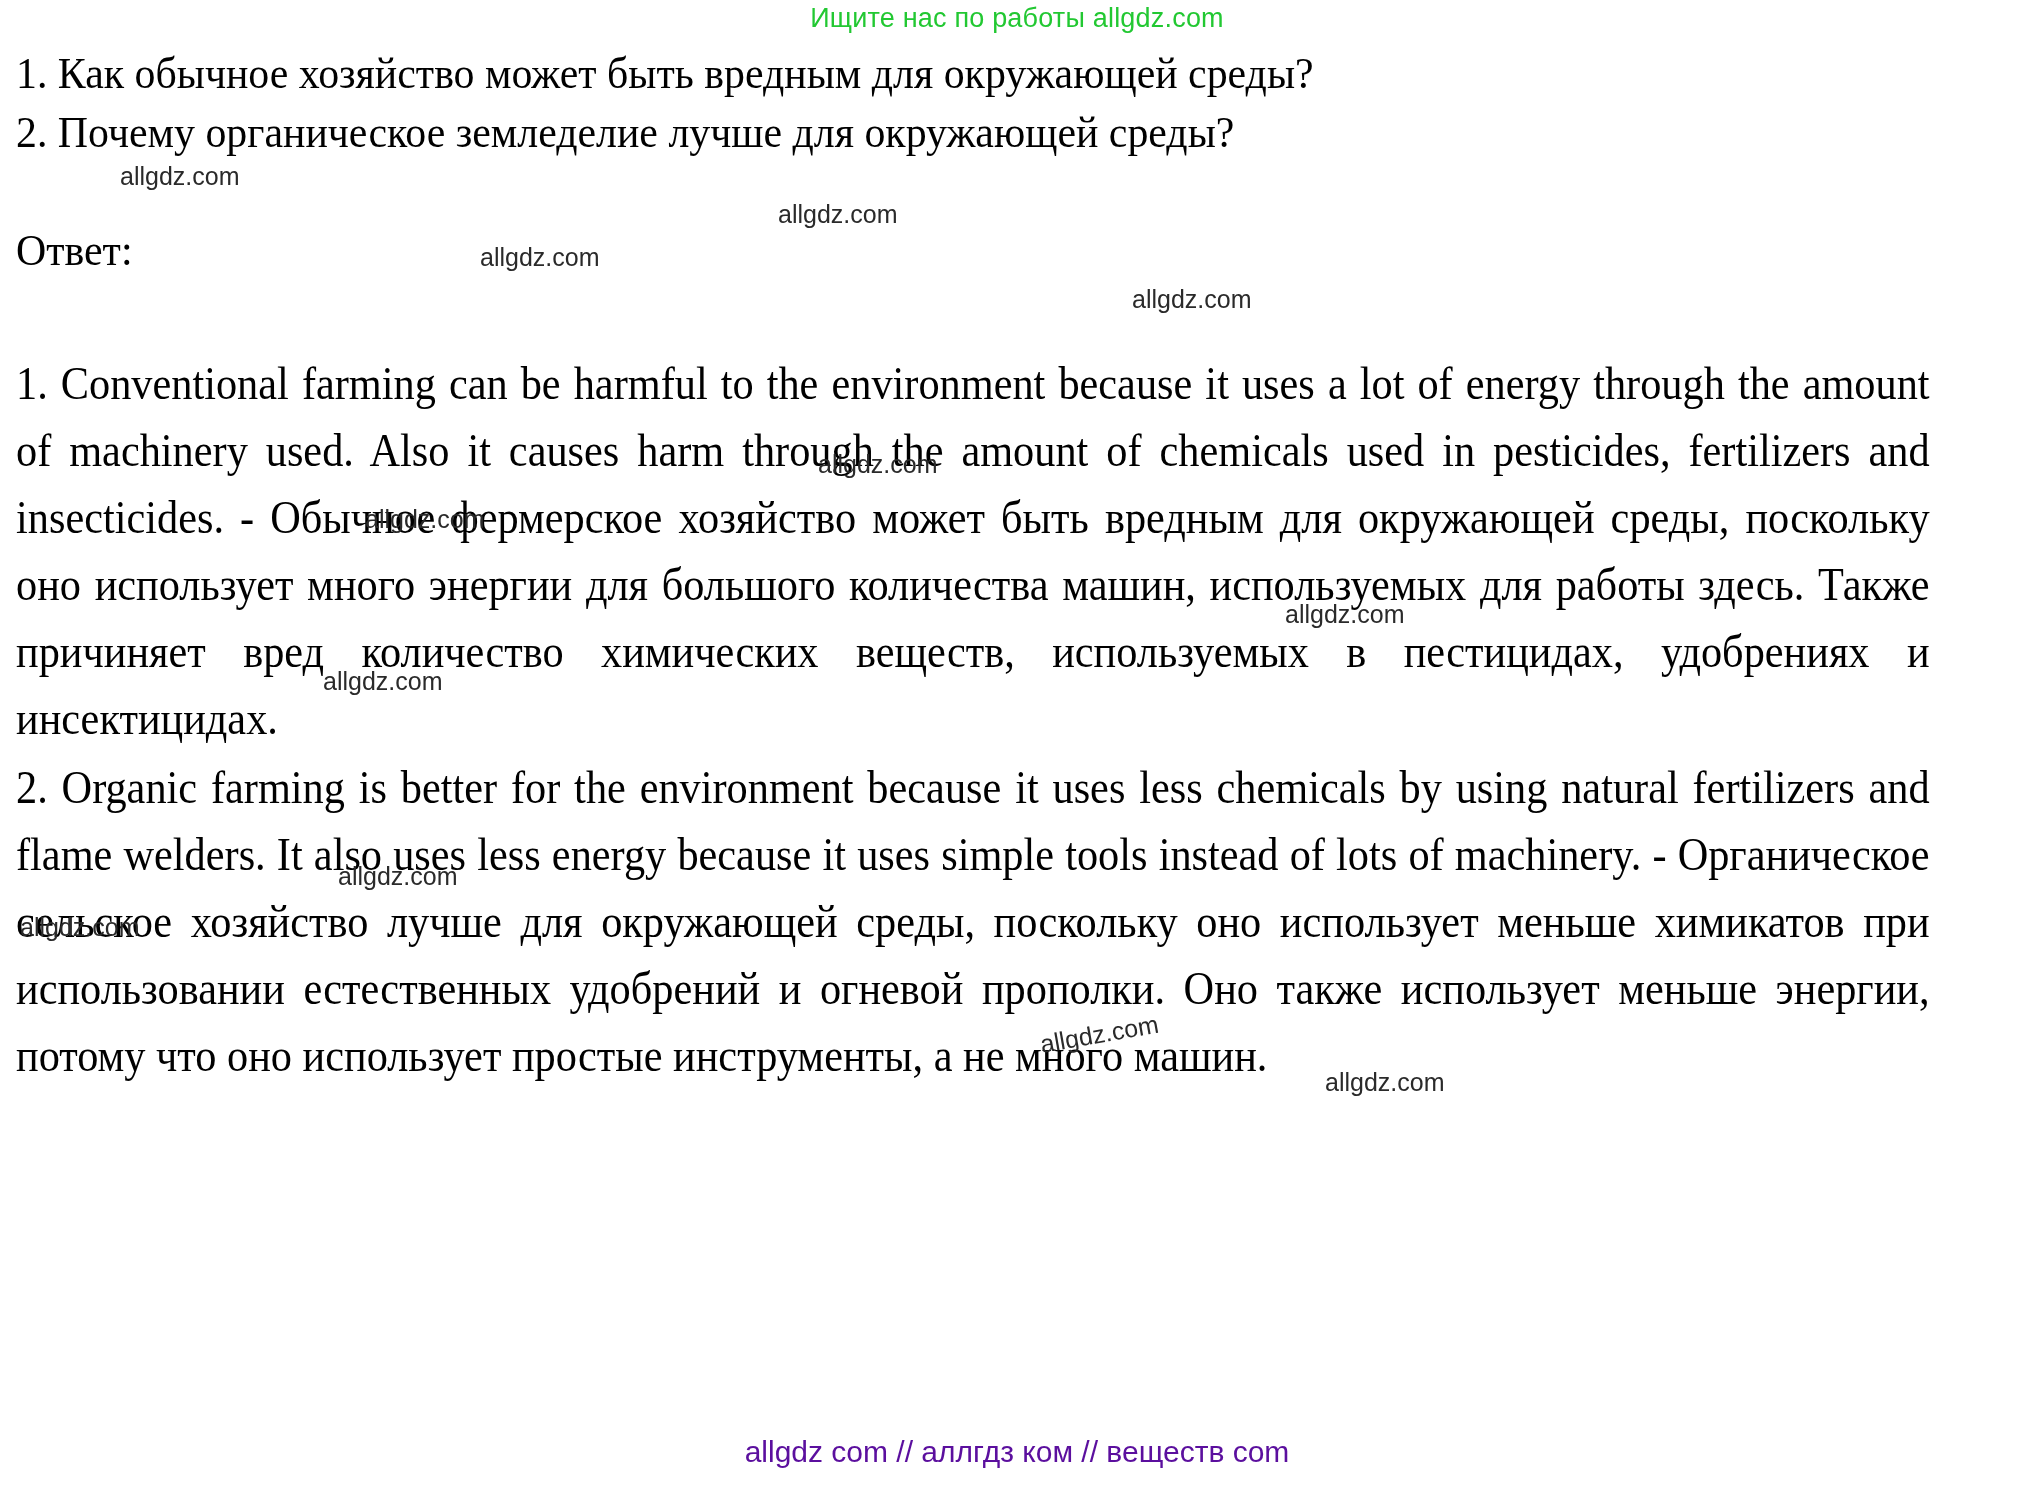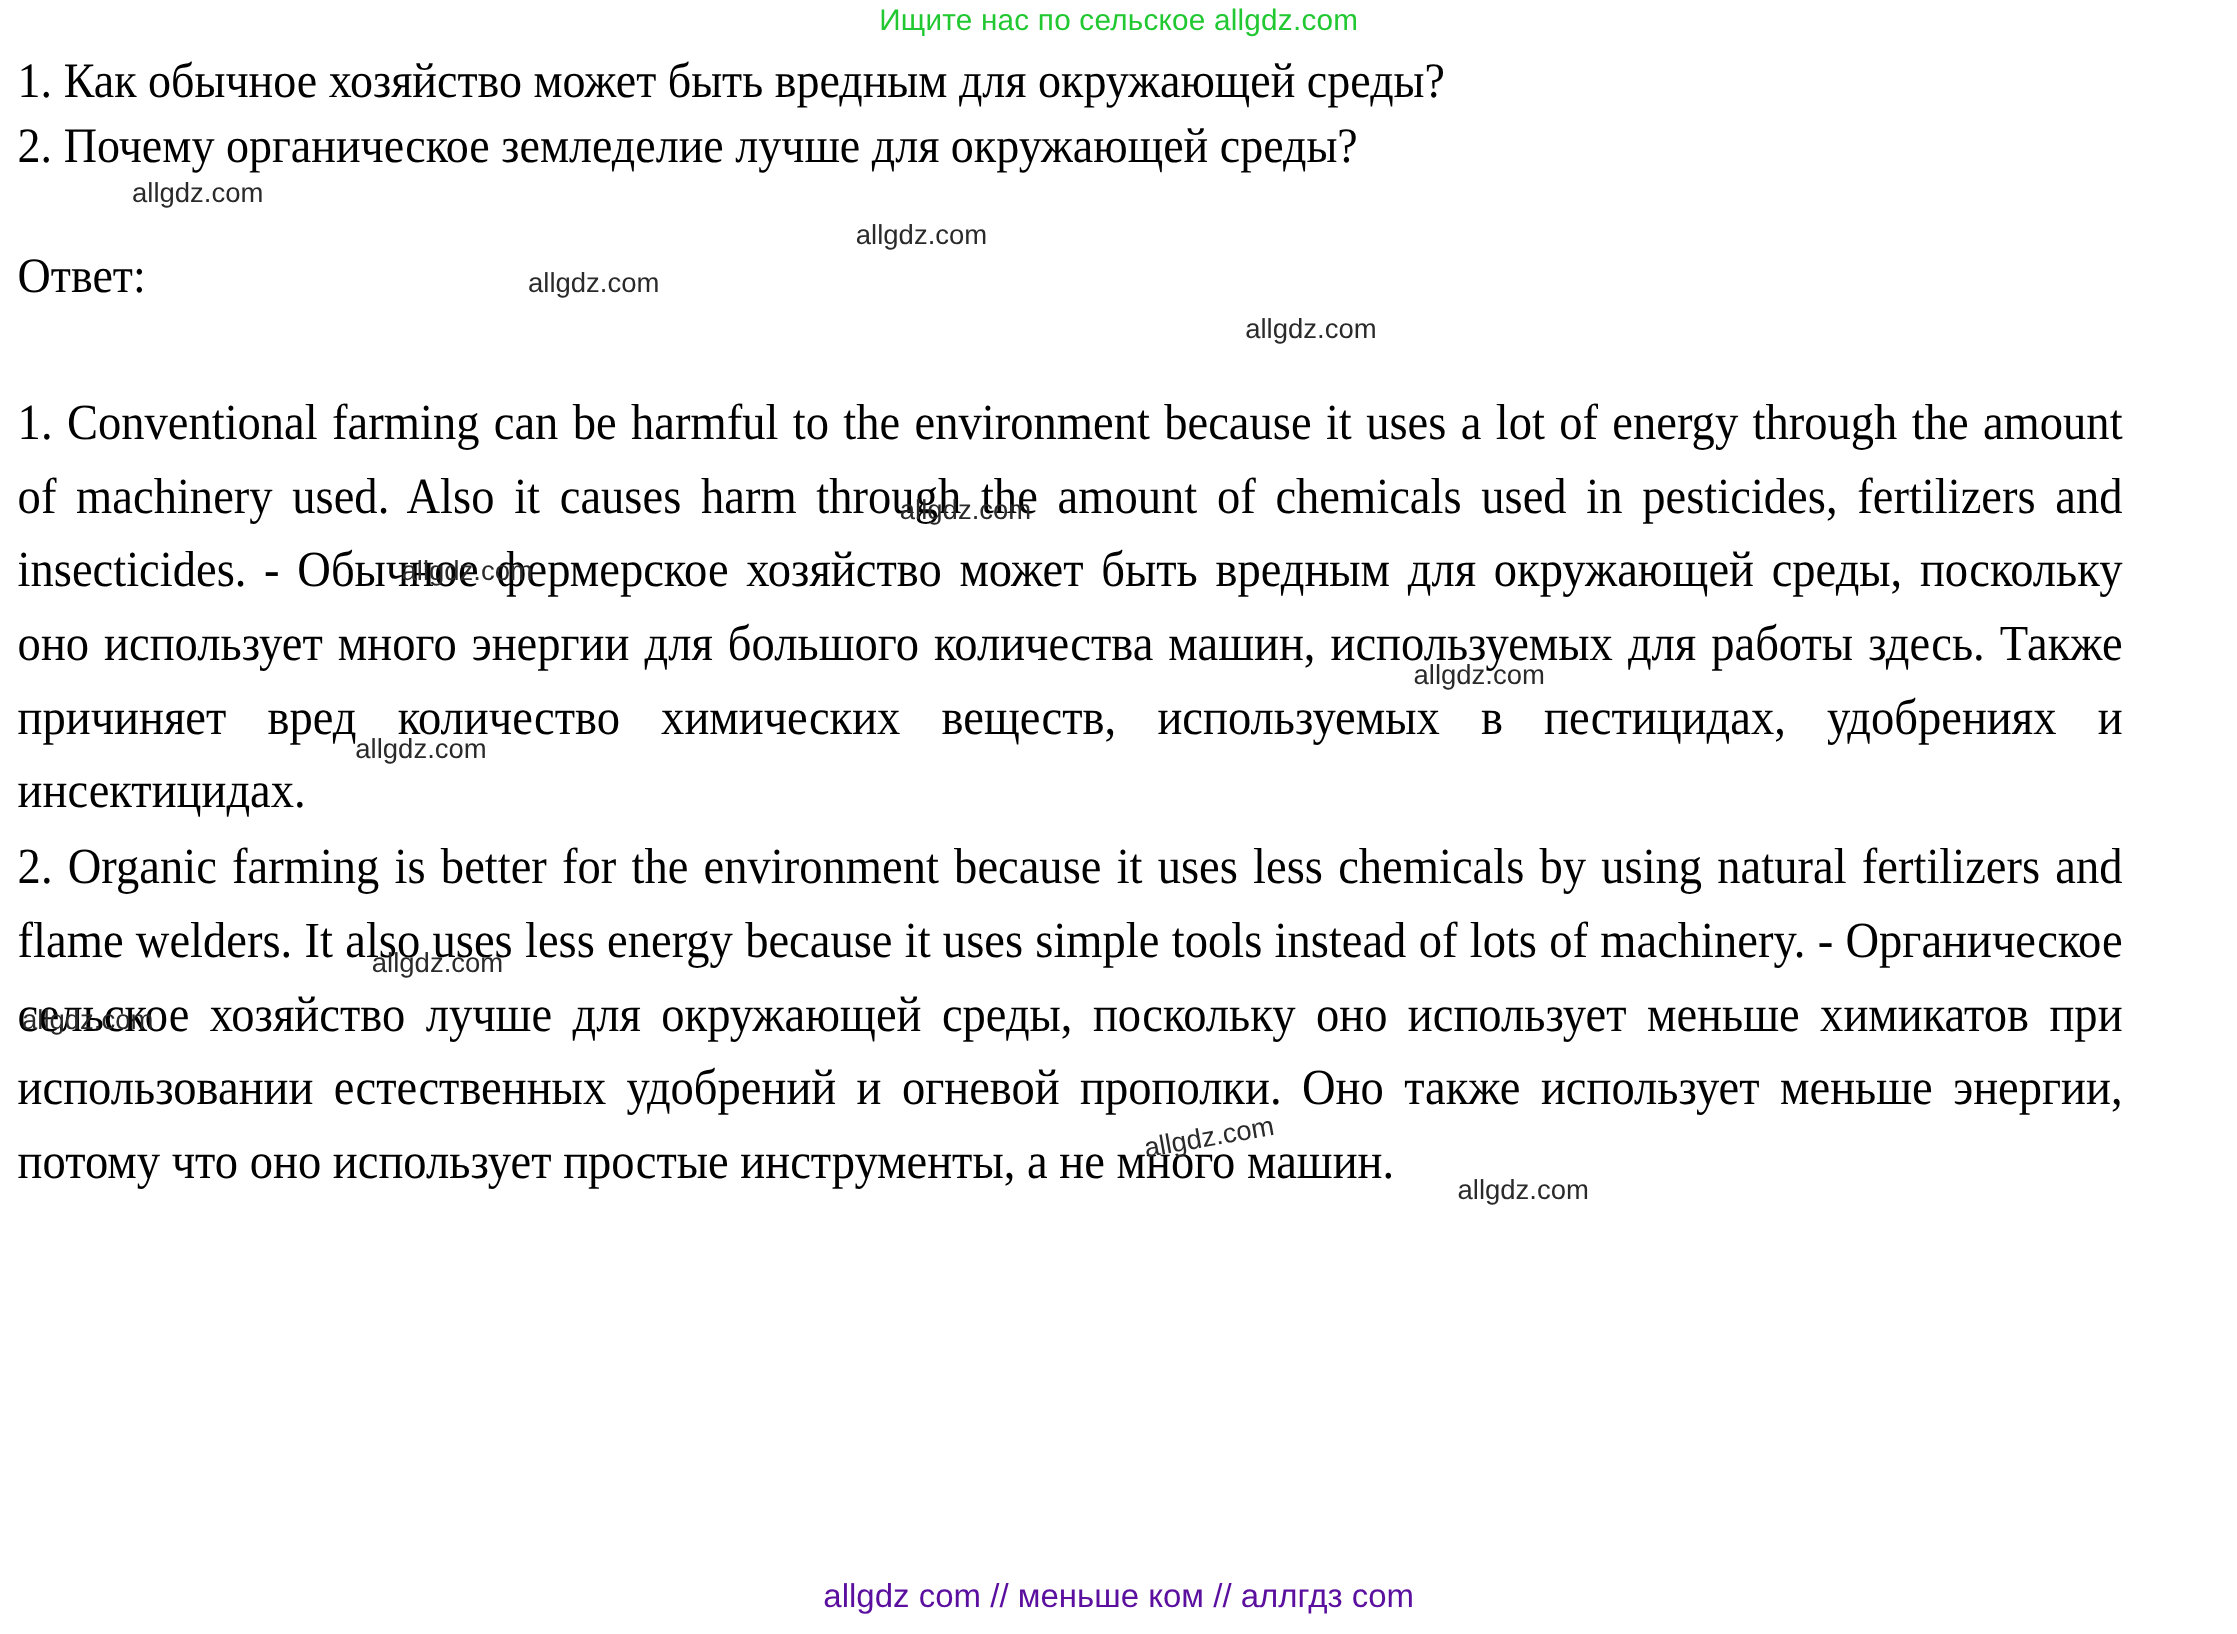--- a/index.html
+++ b/index.html
@@ -96,21 +96,21 @@
     color: #5b0f9e;
     font-family: "Liberation Sans", sans-serif;
     font-size: 30px;
     line-height: 38px;
     white-space: nowrap;
   }
 </style>
 </head>
 <body>
 
-<div id="header-banner" style="color: rgb(34, 200, 50);">Ищите нас по сельское allgdz.com</div>
+<div id="header-banner" style="color: rgb(34, 200, 50);">Ищите нас по работы allgdz.com</div>
 
 <div id="content">
 
   <div class="qline">1. Как обычное хозяйство может быть вредным для окружающей среды?</div>
 
   <div class="qline">2. Почему органическое земледелие лучше для окружающей среды?</div>
 
   <div id="answer-label">Ответ:</div>
 
   <p class="body-para" id="para-1">1. Conventional farming can be harmful to the environment because it uses a lot of energy through the amount of machinery used. Also it causes harm through the amount of chemicals used in pesticides, fertilizers and insecticides. - Обычное фермерское хозяйство может быть вредным для окружающей среды, поскольку оно использует много энергии для большого количества машин, используемых для работы здесь. Также причиняет вред количество химических веществ, используемых в пестицидах, удобрениях и инсектицидах.</p>
@@ -127,13 +127,13 @@
     <div class="wm" style="left: 818px; top: 450px;">allgdz.com</div>
     <div class="wm" style="left: 365px; top: 505px;">allgdz.com</div>
     <div class="wm" style="left: 1285px; top: 600px;">allgdz.com</div>
     <div class="wm" style="left: 323px; top: 667px;">allgdz.com</div>
     <div class="wm" style="left: 338px; top: 862px;">allgdz.com</div>
     <div class="wm" style="left: 20px; top: 913px;">allgdz.com</div>
     <div class="wm wm-rot" style="left: 1043px; top: 1030px;">allgdz.com</div>
     <div class="wm" style="left: 1325px; top: 1068px;">allgdz.com</div>
   </div>
 
-<div id="footer-banner" style="color: rgb(91, 15, 158);">allgdz com  //  меньше ком  //  аллгдз com</div>
+<div id="footer-banner" style="color: rgb(91, 15, 158);">allgdz com  //  аллгдз ком  //  веществ com</div>
 
 </body></html>

